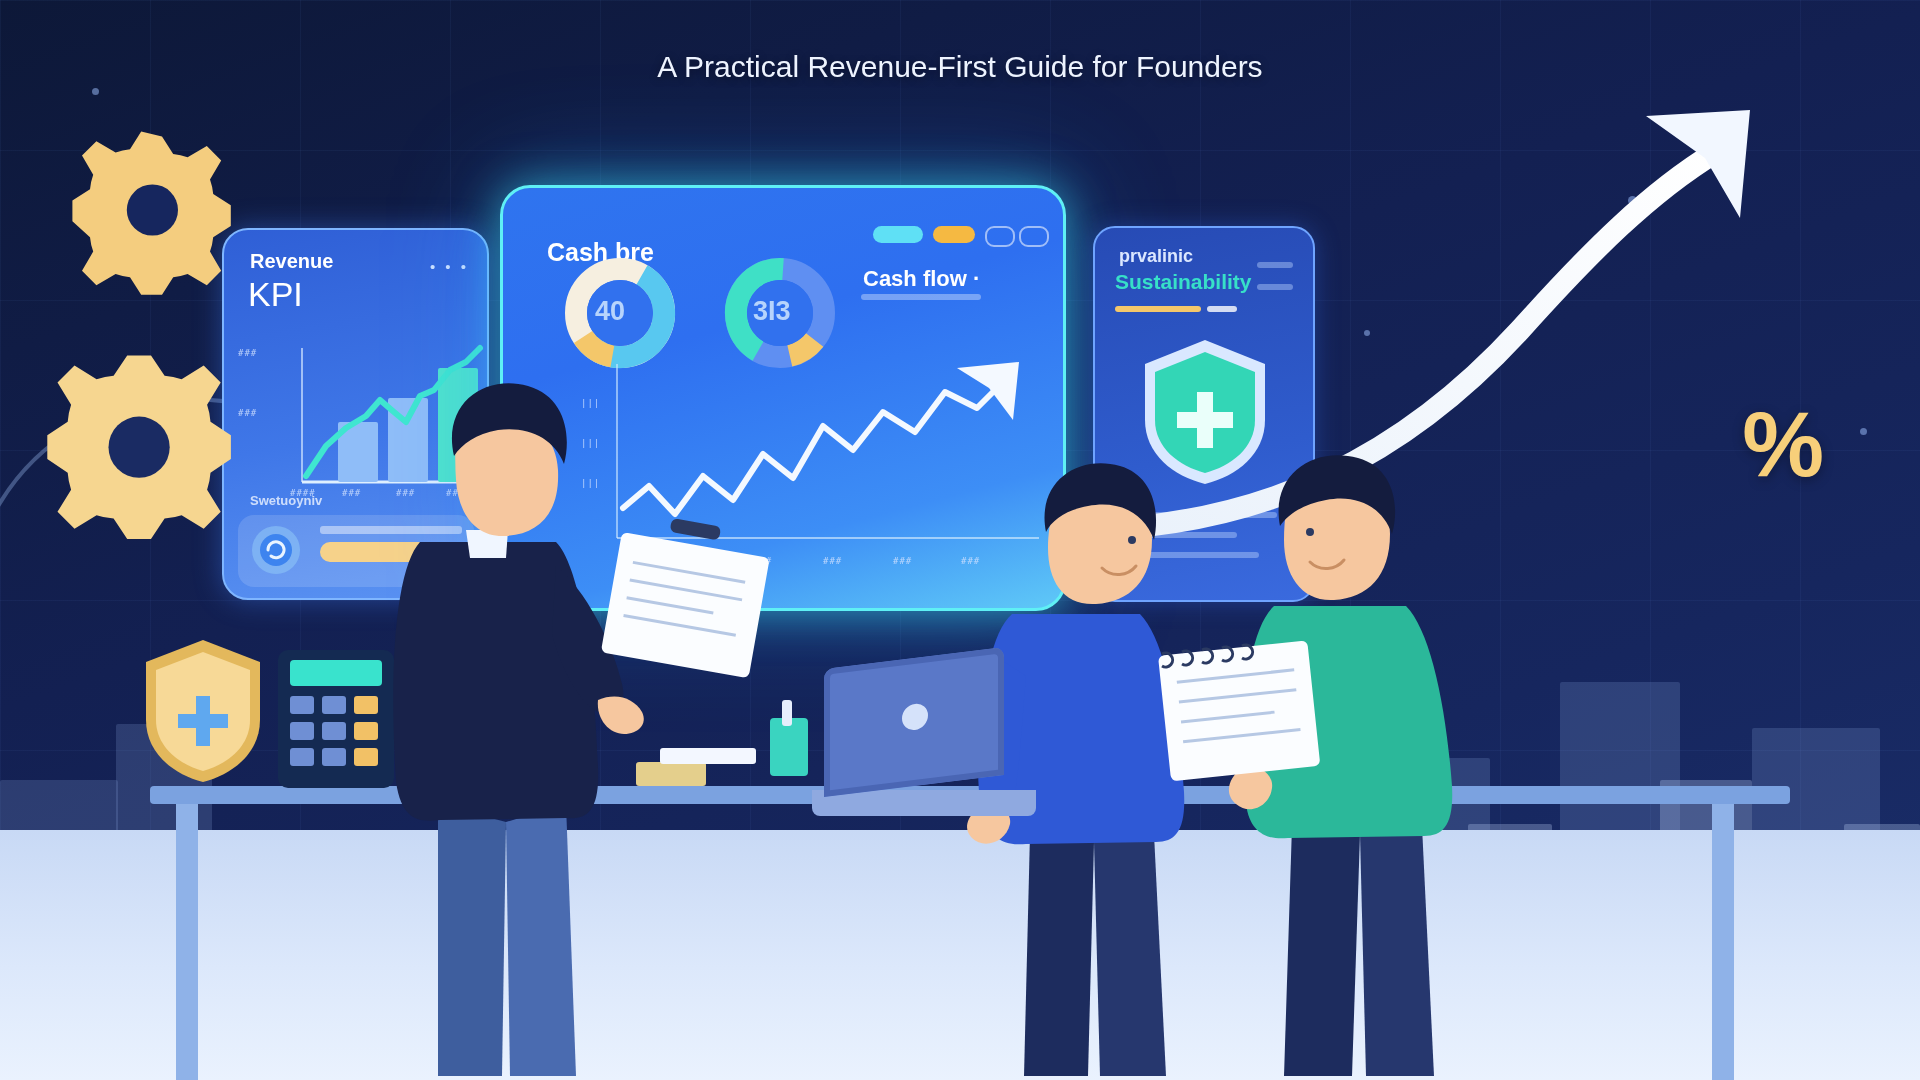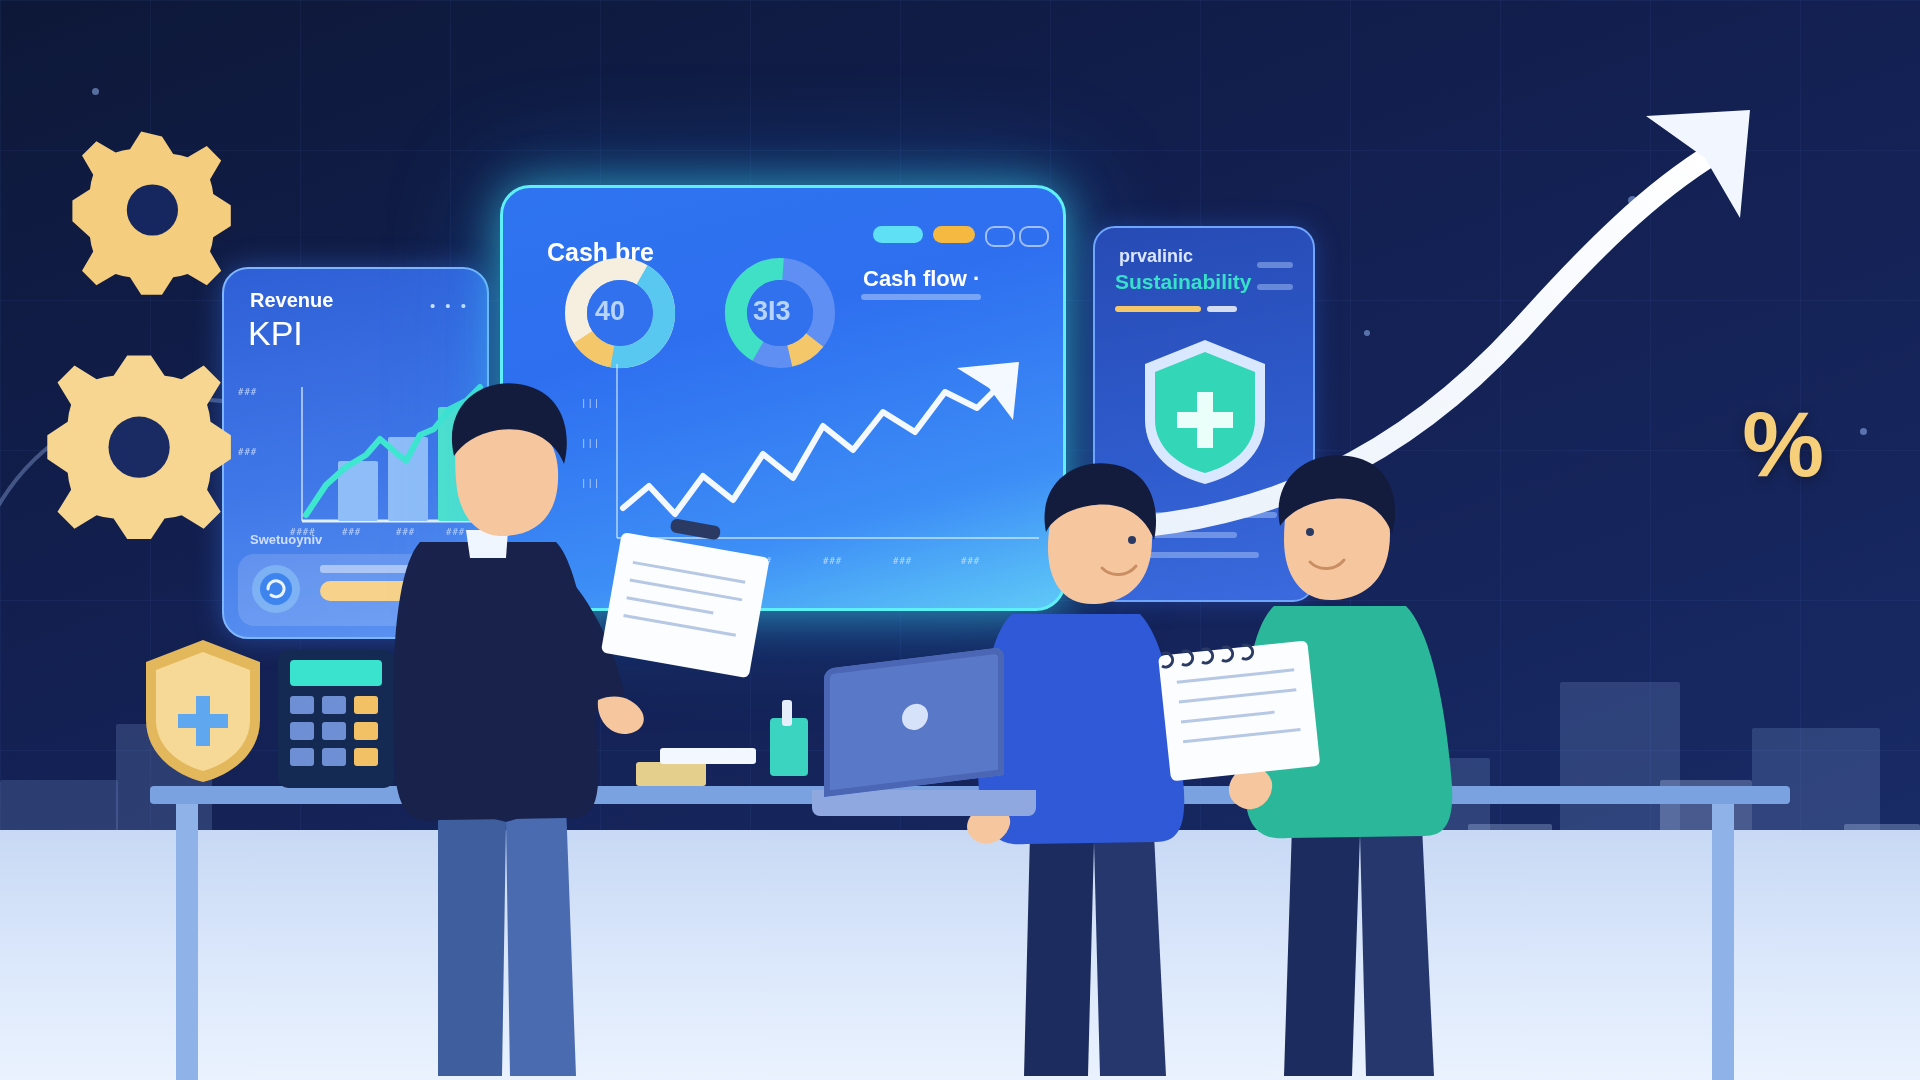--- a/index.html
+++ b/index.html
@@ -31,21 +31,21 @@
   .h-sub{margin-top:12px;font-size:30px;color:#eef4ff;font-weight:400;
     text-shadow:0 2px 8px rgba(0,0,0,.4);}
 
   
   .gear{position:absolute;}
   
   .panel{position:absolute;border-radius:26px;}
 
   .left-panel{left:222px;top:228px;width:263px;height:368px;
     background:linear-gradient(170deg,#2f5fd6 0%,#3f77e8 55%,#5b93f2 100%);
-    border:2px solid #7fb6ff;box-shadow:0 0 28px rgba(60,120,235,.45);margin-top:39px;}
+    border:2px solid #7fb6ff;box-shadow:0 0 28px rgba(60,120,235,.45);}
   .lp-kicker{position:absolute;left:26px;top:20px;font-size:20px;font-weight:bold;color:#fff;}
   .lp-title{position:absolute;left:24px;top:45px;font-size:34px;font-weight:normal;color:#fff;}
   .lp-dots{position:absolute;right:18px;top:28px;color:#cfe2ff;font-size:15px;letter-spacing:3px;}
 
   .center-panel{left:500px;top:185px;width:560px;height:420px;border-radius:30px;
     background:linear-gradient(165deg,#2f74ef 0%,#2e6ff0 35%,#3d8ef6 75%,#5fc9f7 100%);
     border:3px solid #5ff0f5;
     box-shadow:0 0 46px rgba(62,232,245,.55),0 0 110px rgba(40,150,255,.38);}
   .cp-title{position:absolute;left:44px;top:50px;font-size:25px;font-weight:bold;color:#fff;}
   .cp-flowlabel{position:absolute;left:360px;top:78px;font-size:22px;font-weight:bold;color:#ffffff;}
@@ -117,20 +117,21 @@
   </svg>
 
   <svg class="gear" style="left:66px;top:352px;width:170px;height:170px;z-index:30;" viewBox="0 0 100 100">
     <g fill="#f6d690">
       <path d="M50 2l8 12a40 40 0 0 1 10 2l13-8 10 10-8 13a40 40 0 0 1 2 10l12 8v14l-12 8a40 40 0 0 1-2 10l8 13-10 10-13-8a40 40 0 0 1-10 2l-8 12H36l-8-12a40 40 0 0 1-10-2l-13 8-10-10 8-13a40 40 0 0 1-2-10l-12-8V49l12-8a40 40 0 0 1 2-10l-8-13 10-10 13 8a40 40 0 0 1 10-2l8-12z"></path>
     </g>
     <circle cx="43" cy="56" r="18" fill="#1a2b63"></circle>
   </svg>
 
   <div class="headline">
+    <div class="h-sub">A Practical Revenue-First Guide for Founders</div>
   </div>
 
   <div class="panel left-panel">
     <div class="lp-kicker">Revenue</div>
     <div class="lp-title">KPI</div>
     <div class="lp-dots">• • •</div>
 
     <svg style="position:absolute;left:30px;top:110px;width:230px;height:170px;">
       <line x1="48" y1="8" x2="48" y2="142" stroke="#cfe3ff" stroke-width="2" stroke-opacity=".7"></line>
       <line x1="48" y1="142" x2="228" y2="142" stroke="#dff0ff" stroke-width="3"></line>

